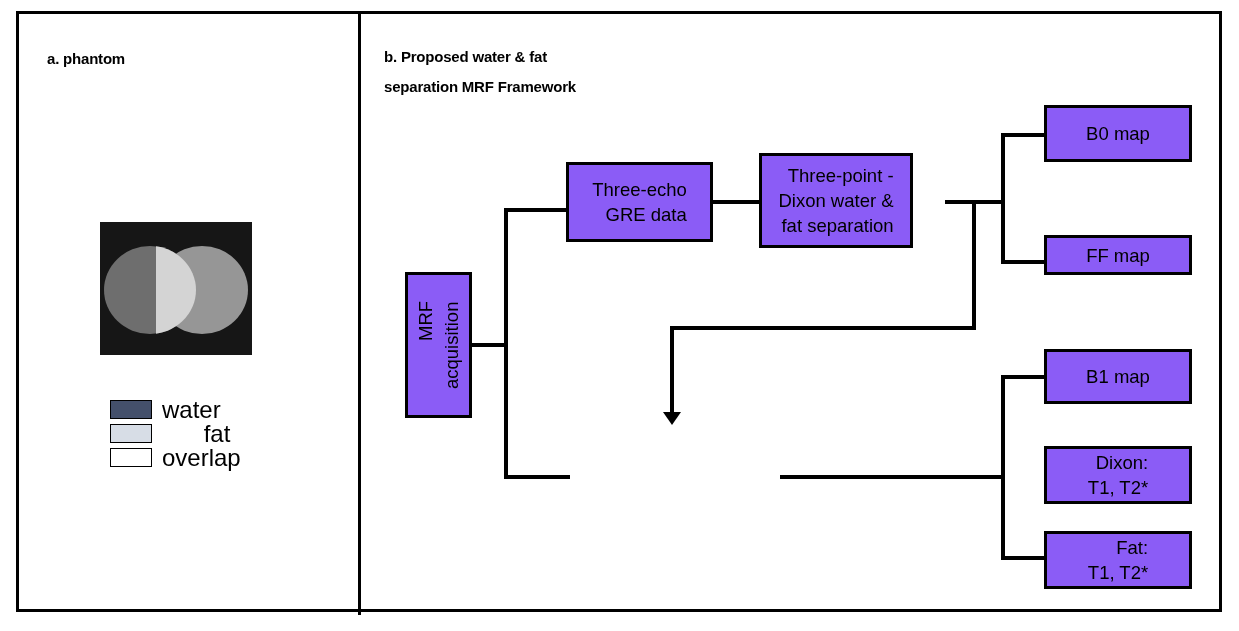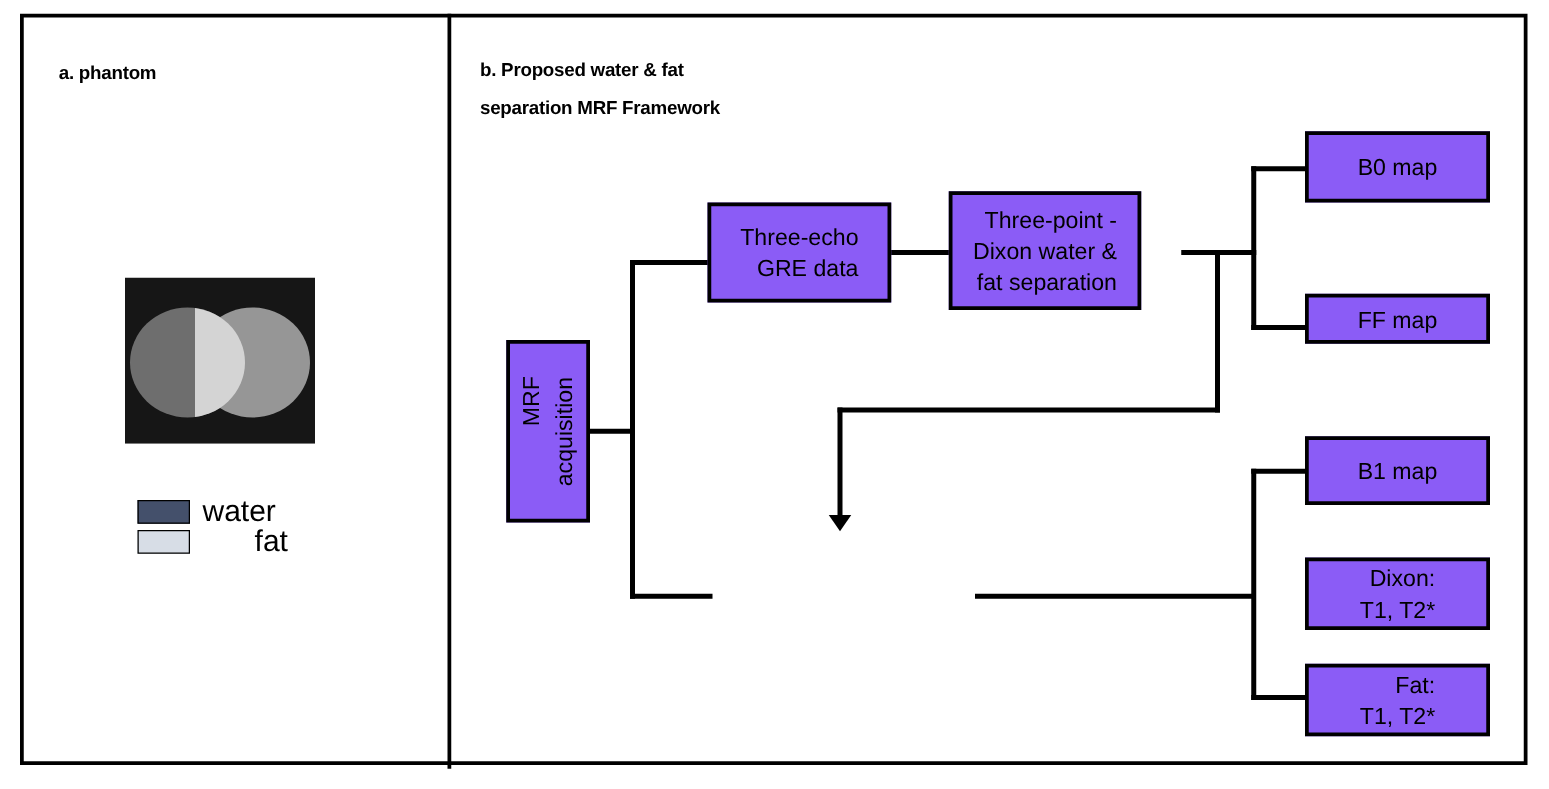--- a/index.html
+++ b/index.html
@@ -161,20 +161,24 @@
 
   <div class="legend">
     <div class="legend-row">
       <div class="legend-swatch" id="sw-0" style="background: rgb(68, 80, 107);"></div>
       <div class="legend-label lbl-left">water</div>
     </div>
     <div class="legend-row">
       <div class="legend-swatch" id="sw-1" style="background: rgb(215, 221, 230);"></div>
       <div class="legend-label lbl-center">fat</div>
     </div>
+    <div class="legend-row">
+      <div class="legend-swatch" id="sw-2" style="background: rgb(255, 255, 255);"></div>
+      <div class="legend-label lbl-left">overlap</div>
+    </div>
   </div>
 
   <div class="panel-title" id="title-b">b. Proposed water &amp; fat
 separation MRF Framework</div>
 
   <div class="line" style="left:472px; top:343px; width:36px; height:4px;"></div>
   <div class="line" style="left:504px; top:208px; width:4px; height:271px;"></div>
   <div class="line" style="left:504px; top:208px; width:66px; height:4px;"></div>
   <div class="line" style="left:504px; top:475px; width:66px; height:4px;"></div>
 

